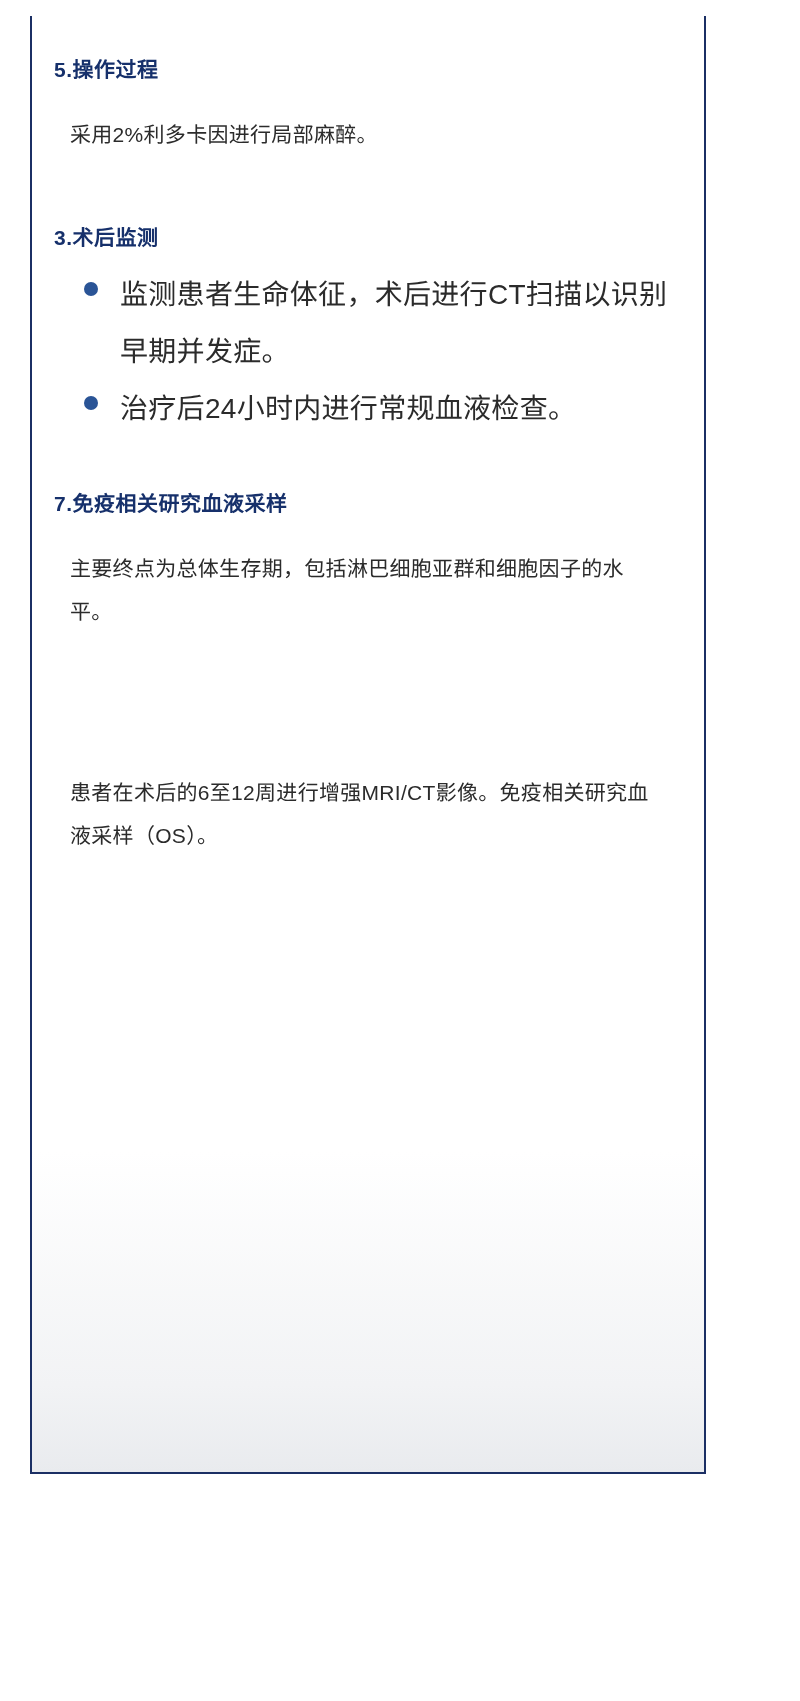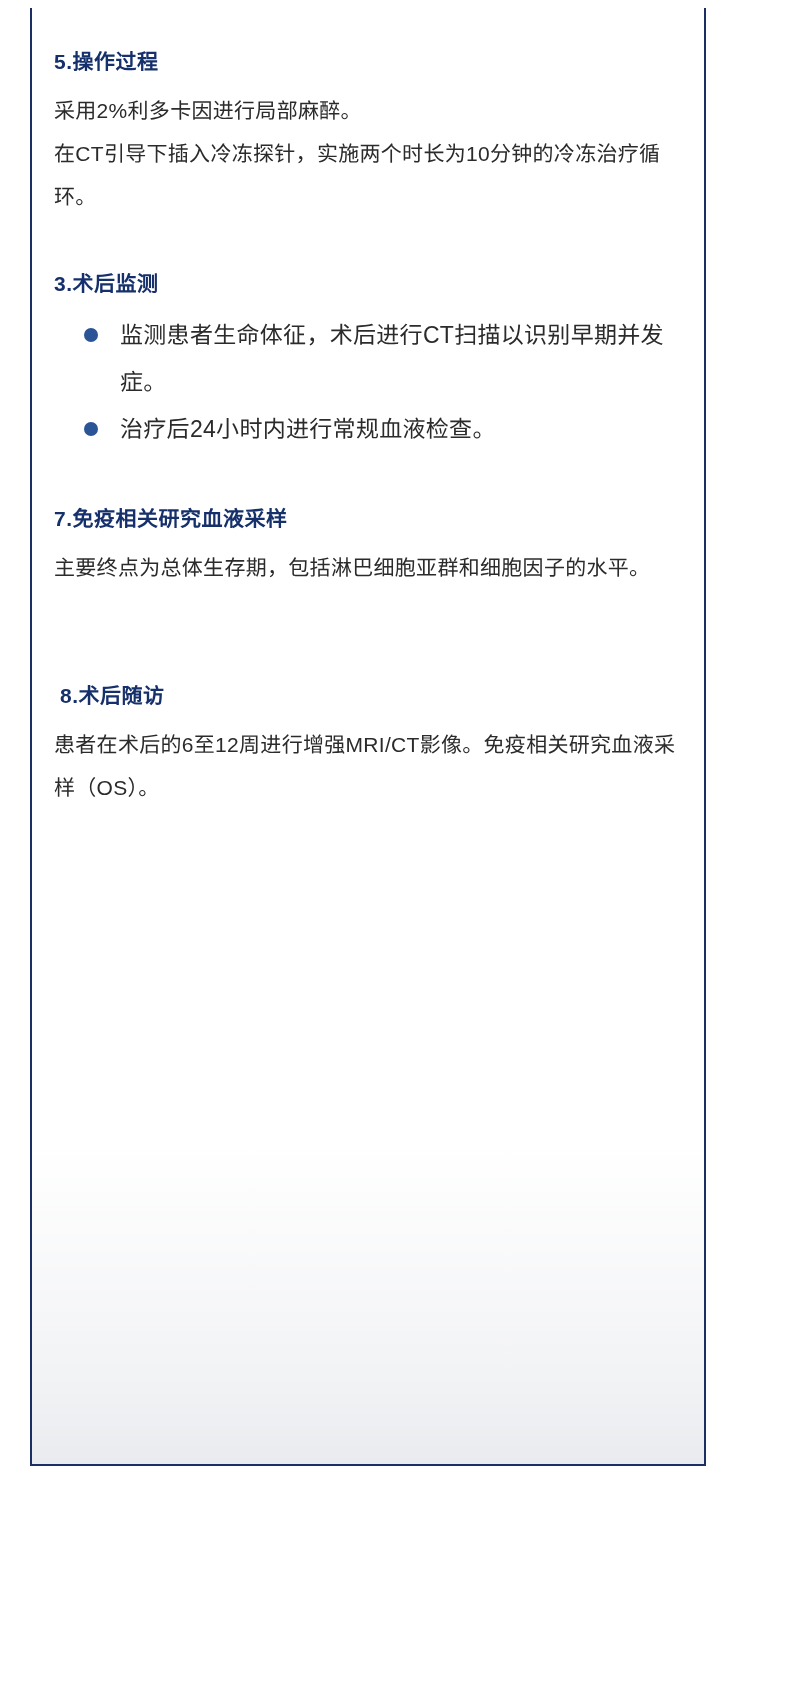--- a/index.html
+++ b/index.html
@@ -11,21 +11,21 @@
     width: 800px;
     height: 1701px;
     font-family: "Liberation Sans", "DejaVu Sans", sans-serif;
     position: relative;
     overflow: hidden;
   }
 
   .page {
     position: absolute;
     left: 30px;
-    top: 8px;
+    top: 16px;
     width: 676px;
     height: 1458px;
     border: 2px solid #1b2f64;
     border-top: none;
     box-sizing: border-box;
     background: linear-gradient(to bottom, #ffffff 0%, #ffffff 78%, #f2f3f5 94%, #e9ebee 100%);
   }
 
   .content {
     position: absolute;
@@ -44,34 +44,34 @@
     color: #16306b;
     margin: 0;
     letter-spacing: 0.5px;
     line-height: 1.3;
   }
 
   p.para {
     font-size: 21px;
     color: #2b2b2b;
     line-height: 2.05;
-    margin: 0;
+    margin: 16px;
     letter-spacing: 0.3px;
     font-weight: 400;
   }
 
   ul.bullets {
     list-style: none;
     margin: 0;
     padding: 0 0 0 30px;
   }
 
   ul.bullets li {
     position: relative;
-    font-size: 23px;
+    font-size: 28px;
     color: #2b2b2b;
     line-height: 2.05;
     padding-left: 36px;
     letter-spacing: 0.3px;
   }
 
   ul.bullets li .dot {
     position: absolute;
     left: 0;
     top: 16px;
@@ -93,21 +93,20 @@
 
 <div class="page">
   <div class="content">
 
     <div class="gap-md"></div>
 
     <section class="section">
       <h2 class="heading">5.操作过程</h2>
       <div class="gap-sm"></div>
       <p class="para">采用2%利多卡因进行局部麻醉。</p>
-      <p class="para">在CT引导下插入冷冻探针，实施两个时长为10分钟的冷冻治疗循环。</p>
     </section>
 
     <div class="gap-lg"></div>
 
     <section class="section">
       <h2 class="heading">3.术后监测</h2>
       <div class="gap-sm"></div>
       <ul class="bullets">
         <li>
           <span class="dot"></span>
@@ -125,19 +124,18 @@
     <section class="section">
       <h2 class="heading">7.免疫相关研究血液采样</h2>
       <div class="gap-sm"></div>
       <p class="para">主要终点为总体生存期，包括淋巴细胞亚群和细胞因子的水平。</p>
     </section>
 
     <div class="gap-lg"></div>
     <div class="gap-md"></div>
 
     <section class="section">
-      <h2 class="heading indent-1"> 8.术后随访</h2>
       <div class="gap-sm"></div>
       <p class="para">患者在术后的6至12周进行增强MRI/CT影像。免疫相关研究血液采样（OS）。</p>
     </section>
 
   </div>
 </div>
 
 </body></html>

